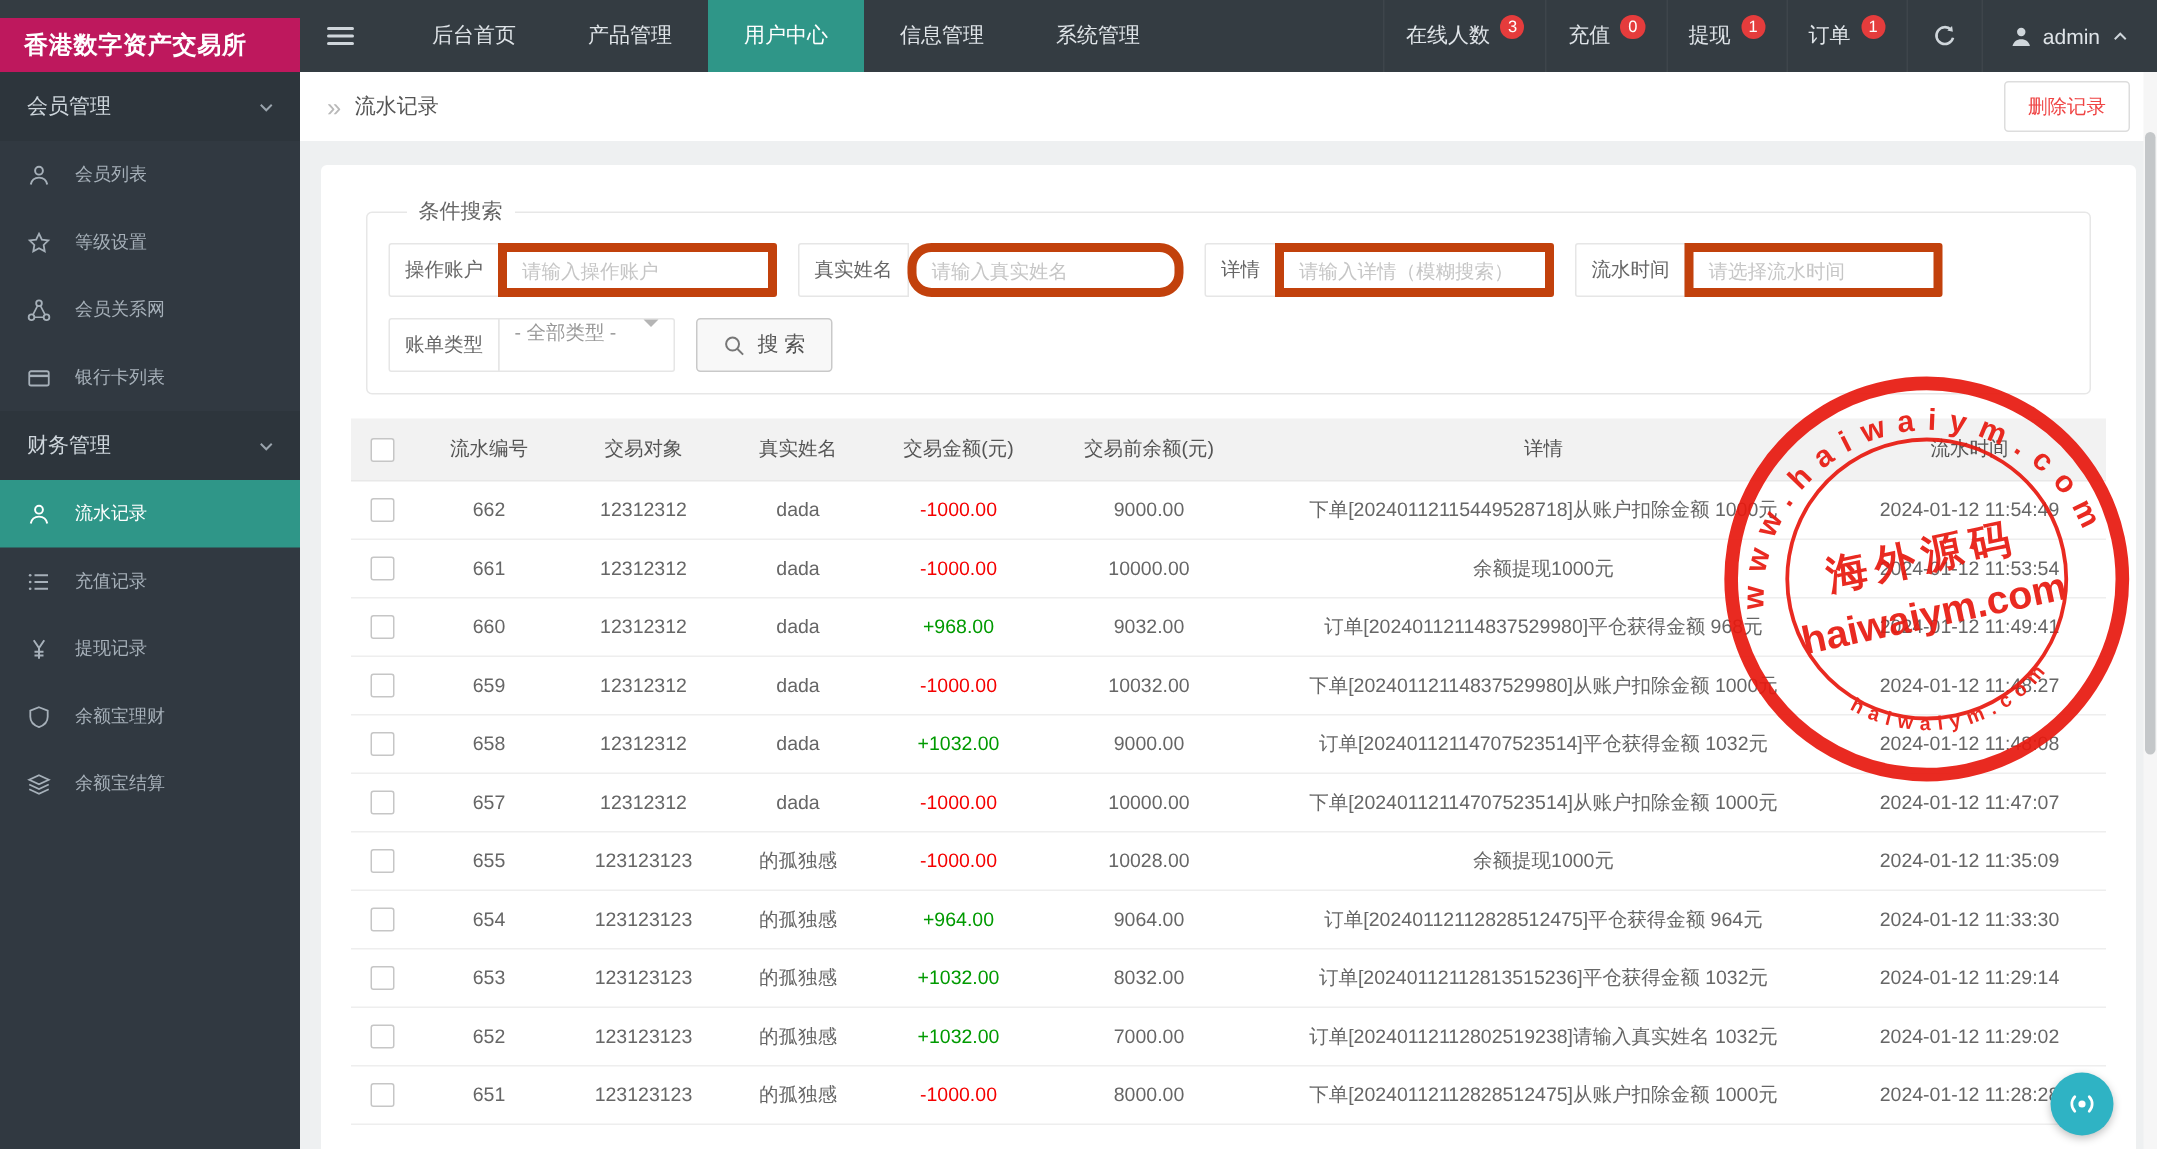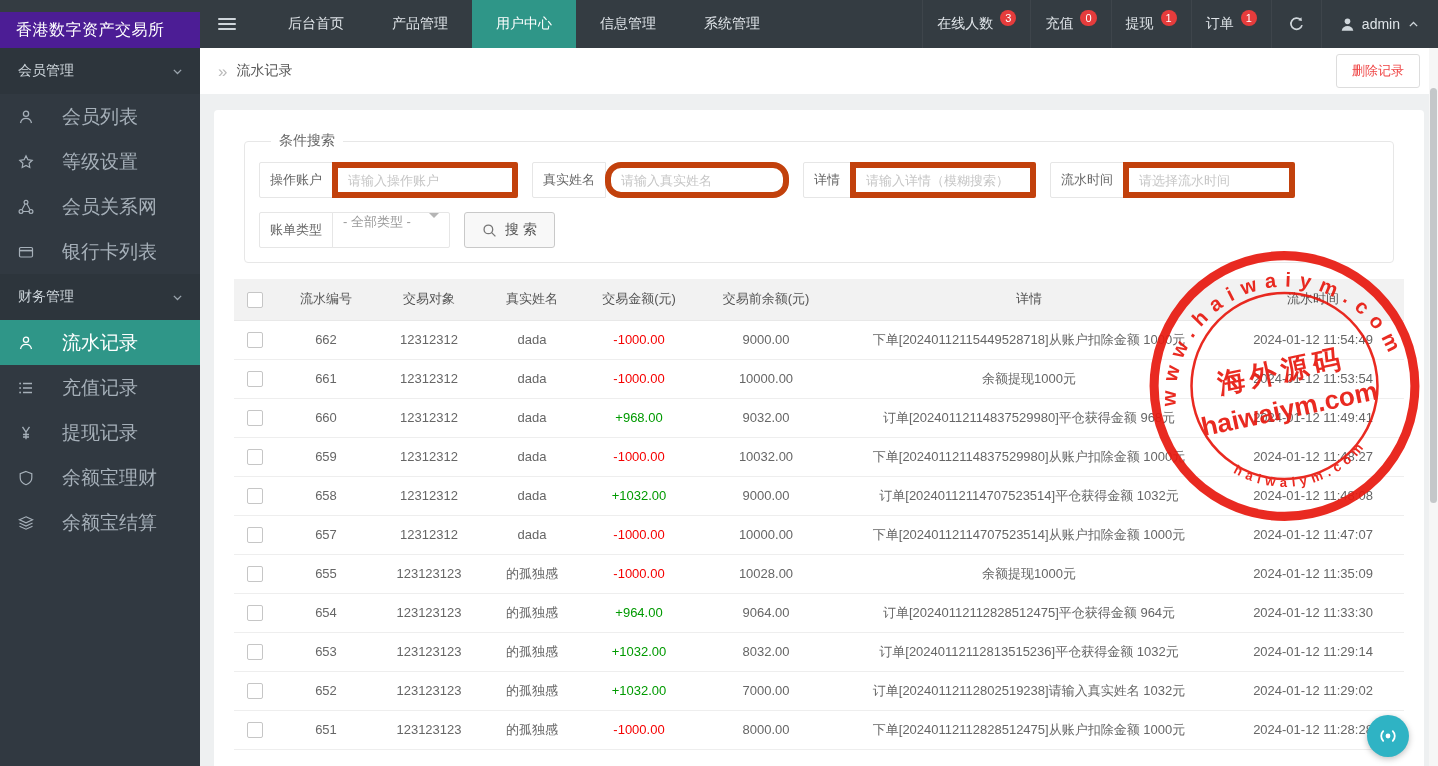--- a/index.html
+++ b/index.html
@@ -3,38 +3,38 @@
 <meta charset="utf-8">
 <style>
   :root{
     --accent:#2f9688; --badge:#e53c3c; --neg:#f50000; --pos:#009a00; --stamp:#e8190f;
   }
   *{box-sizing:border-box;margin:0;padding:0;}
   html,body{width:1438px;height:766px;overflow:hidden;background:#eef0f1;
     font-family:"Liberation Sans","DejaVu Sans",sans-serif;}
   
   .topbar{height:48px;background:#343c42;display:flex;align-items:stretch;color:#dfe4e8;position:relative;z-index:6;}
-  .logo{width:200px;background:#4c1d95;color:#fff;font-size:16px;font-weight:400;display:flex;align-items:center;padding-left:16px;flex:none;letter-spacing:.5px;margin-top:12px;}
+  .logo{width:200px;background:#be185d;color:#fff;font-size:16px;font-weight:700;display:flex;align-items:center;padding-left:16px;flex:none;letter-spacing:.5px;margin-top:12px;}
   .menu-btn{width:54px;display:flex;align-items:center;justify-content:center;cursor:pointer;}
   .menu-glyph{width:18px;}
   .menu-glyph i{display:block;height:2px;background:#cfd6db;margin:3px 0;border-radius:1px;}
   .topnav{display:flex;align-items:stretch;margin-left:10px;}
   .topnav-item{padding:0 24px;display:flex;align-items:center;font-size:14px;cursor:pointer;}
   .topnav-item.active{background:var(--accent);color:#fff;}
   .top-right{margin-left:auto;display:flex;align-items:stretch;}
   .stat{display:flex;align-items:center;padding:0 14px;font-size:14px;cursor:pointer;border-left:1px solid rgba(255,255,255,.05);}
   .badge{background:var(--badge);color:#fff;font-size:11px;line-height:16px;min-width:16px;text-align:center;border-radius:8px;padding:0 5px;margin:-12px 0 0 7px;}
   .icon-btn{width:50px;display:flex;align-items:center;justify-content:center;cursor:pointer;border-left:1px solid rgba(255,255,255,.05);}
   .userbox{display:flex;align-items:center;gap:7px;padding:0 18px;font-size:14px;cursor:pointer;border-left:1px solid rgba(255,255,255,.05);}
   svg.ic{display:block;}
   
   .layout{display:flex;height:718px;}
   .sidebar{width:200px;background:#313941;flex:none;}
   .side-group-header{height:46px;display:flex;align-items:center;justify-content:space-between;padding:0 16px 0 18px;color:#ced6dc;font-size:14px;cursor:pointer;background:#2d353c;}
-  .side-item{height:45px;display:flex;align-items:center;gap:28px;padding:0 18px;color:#a6b0b9;font-size:19px;cursor:pointer;}
+  .side-item{height:45px;display:flex;align-items:center;gap:16px;padding:0 18px;color:#a6b0b9;font-size:12px;cursor:pointer;}
   .side-item.active{background:var(--accent);color:#fff;}
   .main{flex:1;display:flex;flex-direction:column;min-width:0;}
   
   .crumb-bar{height:46px;background:#fff;display:flex;align-items:center;padding:0 18px;flex:none;}
   .crumb-chevs{color:#b9b9b9;font-size:17px;margin-right:9px;line-height:1;}
   .crumb-title{color:#555;font-size:14px;}
   .delete-btn{margin-left:auto;background:#fff;border:1px solid #ddd;color:#ef4444;font-size:13px;padding:7px 15px;border-radius:3px;cursor:pointer;}
   
   .content{flex:1;padding:16px 14px 0;overflow:hidden;}
   .card{background:#fff;border-radius:4px;height:110%;padding:18px 20px;overflow:hidden;}

